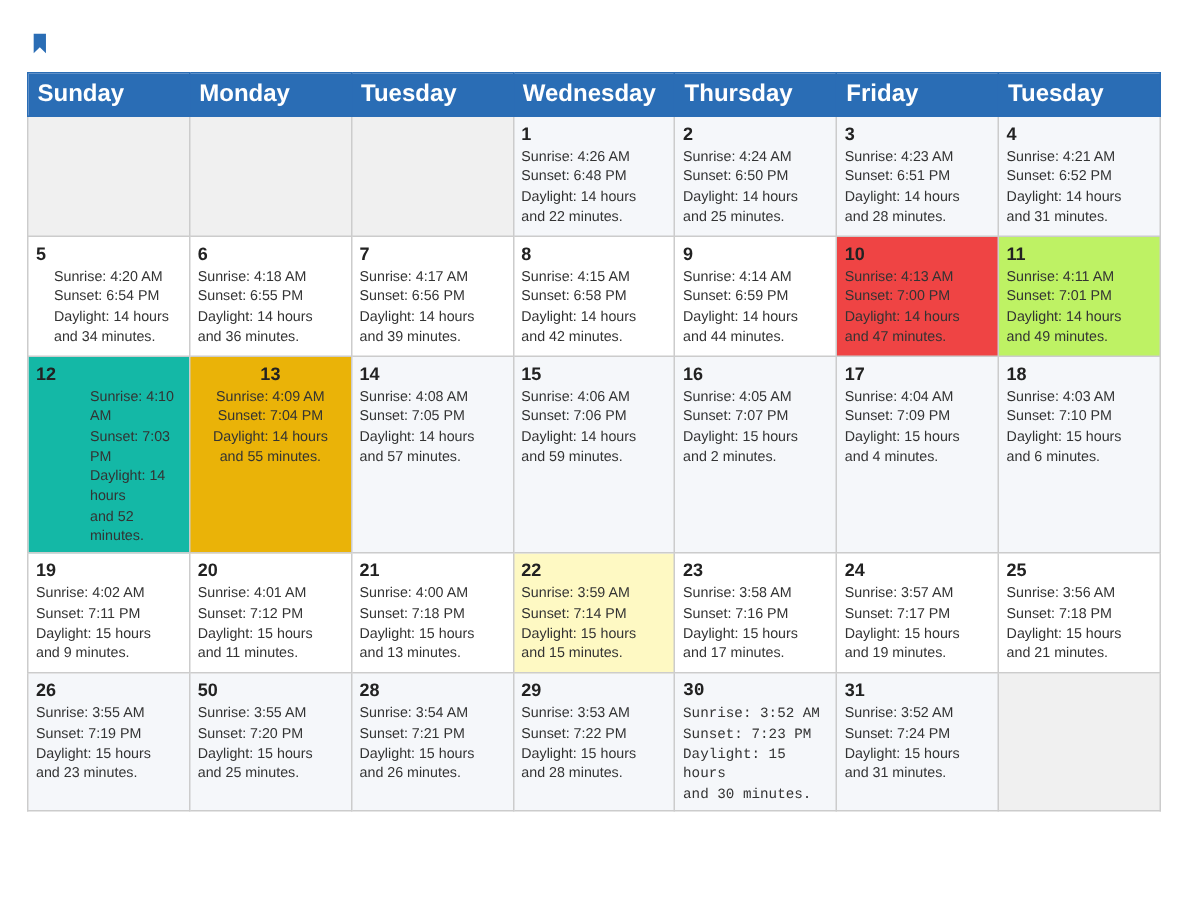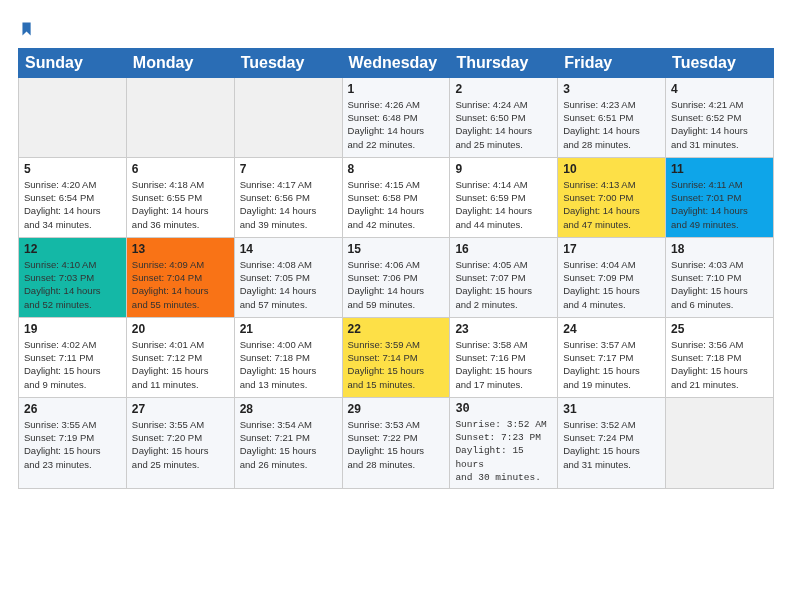--- a/index.html
+++ b/index.html
@@ -164,21 +164,21 @@
             <div class="day-number">4</div>
             <div class="day-info" style="white-space: pre-line;">Sunrise: 4:21 AM
 Sunset: 6:52 PM
 Daylight: 14 hours
 and 31 minutes.</div>
           </td>
         </tr>
         <tr>
           <td style="background: rgb(255, 255, 255);">
             <div class="day-number">5</div>
-            <div class="day-info" style="white-space: pre-line;">Sunrise: 4:20 AM
+            <div class="day-info" style="white-space: pre-line; margin-left: 12px;">Sunrise: 4:20 AM
 Sunset: 6:54 PM
 Daylight: 14 hours
 and 34 minutes.</div>
           </td>
           <td style="background: rgb(255, 255, 255);">
             <div class="day-number">6</div>
             <div class="day-info" style="white-space: pre-line;">Sunrise: 4:18 AM
 Sunset: 6:55 PM
 Daylight: 14 hours
 and 36 minutes.</div>
@@ -197,44 +197,44 @@
 Daylight: 14 hours
 and 42 minutes.</div>
           </td>
           <td style="background: rgb(255, 255, 255);">
             <div class="day-number">9</div>
             <div class="day-info" style="white-space: pre-line;">Sunrise: 4:14 AM
 Sunset: 6:59 PM
 Daylight: 14 hours
 and 44 minutes.</div>
           </td>
-          <td style="background: #fde047;">
+          <td style="background: #ef4444;">
             <div class="day-number">10</div>
             <div class="day-info" style="white-space: pre-line;">Sunrise: 4:13 AM
 Sunset: 7:00 PM
 Daylight: 14 hours
 and 47 minutes.</div>
           </td>
-          <td style="background: #0ea5e9;">
+          <td style="background: #bef264;">
             <div class="day-number">11</div>
             <div class="day-info" style="white-space: pre-line;">Sunrise: 4:11 AM
 Sunset: 7:01 PM
 Daylight: 14 hours
 and 49 minutes.</div>
           </td>
         </tr>
         <tr>
           <td style="background: #14b8a6;">
             <div class="day-number">12</div>
-            <div class="day-info" style="white-space: pre-line;">Sunrise: 4:10 AM
+            <div class="day-info" style="white-space: pre-line; margin-left: 36px;">Sunrise: 4:10 AM
 Sunset: 7:03 PM
 Daylight: 14 hours
 and 52 minutes.</div>
           </td>
-          <td style="background: #f97316;">
+          <td style="background: #eab308; text-align: center;">
             <div class="day-number">13</div>
             <div class="day-info" style="white-space: pre-line;">Sunrise: 4:09 AM
 Sunset: 7:04 PM
 Daylight: 14 hours
 and 55 minutes.</div>
           </td>
           <td style="background: rgb(245, 247, 250);">
             <div class="day-number">14</div>
             <div class="day-info" style="white-space: pre-line;">Sunrise: 4:08 AM
 Sunset: 7:05 PM
@@ -285,21 +285,21 @@
 Daylight: 15 hours
 and 11 minutes.</div>
           </td>
           <td style="background: rgb(255, 255, 255);">
             <div class="day-number">21</div>
             <div class="day-info" style="white-space: pre-line;">Sunrise: 4:00 AM
 Sunset: 7:18 PM
 Daylight: 15 hours
 and 13 minutes.</div>
           </td>
-          <td style="background: #fde047; margin-top: 30px;">
+          <td style="background: #fef9c3; margin-top: 30px;">
             <div class="day-number">22</div>
             <div class="day-info" style="white-space: pre-line;">Sunrise: 3:59 AM
 Sunset: 7:14 PM
 Daylight: 15 hours
 and 15 minutes.</div>
           </td>
           <td style="background: rgb(255, 255, 255);">
             <div class="day-number">23</div>
             <div class="day-info" style="white-space: pre-line;">Sunrise: 3:58 AM
 Sunset: 7:16 PM
@@ -323,21 +323,21 @@
         </tr>
         <tr>
           <td style="background: rgb(245, 247, 250); margin-top: 45px;">
             <div class="day-number">26</div>
             <div class="day-info" style="white-space: pre-line;">Sunrise: 3:55 AM
 Sunset: 7:19 PM
 Daylight: 15 hours
 and 23 minutes.</div>
           </td>
           <td style="background: rgb(245, 247, 250);">
-            <div class="day-number">27</div>
+            <div class="day-number">50</div>
             <div class="day-info" style="white-space: pre-line;">Sunrise: 3:55 AM
 Sunset: 7:20 PM
 Daylight: 15 hours
 and 25 minutes.</div>
           </td>
           <td style="background: rgb(245, 247, 250);">
             <div class="day-number">28</div>
             <div class="day-info" style="white-space: pre-line;">Sunrise: 3:54 AM
 Sunset: 7:21 PM
 Daylight: 15 hours

